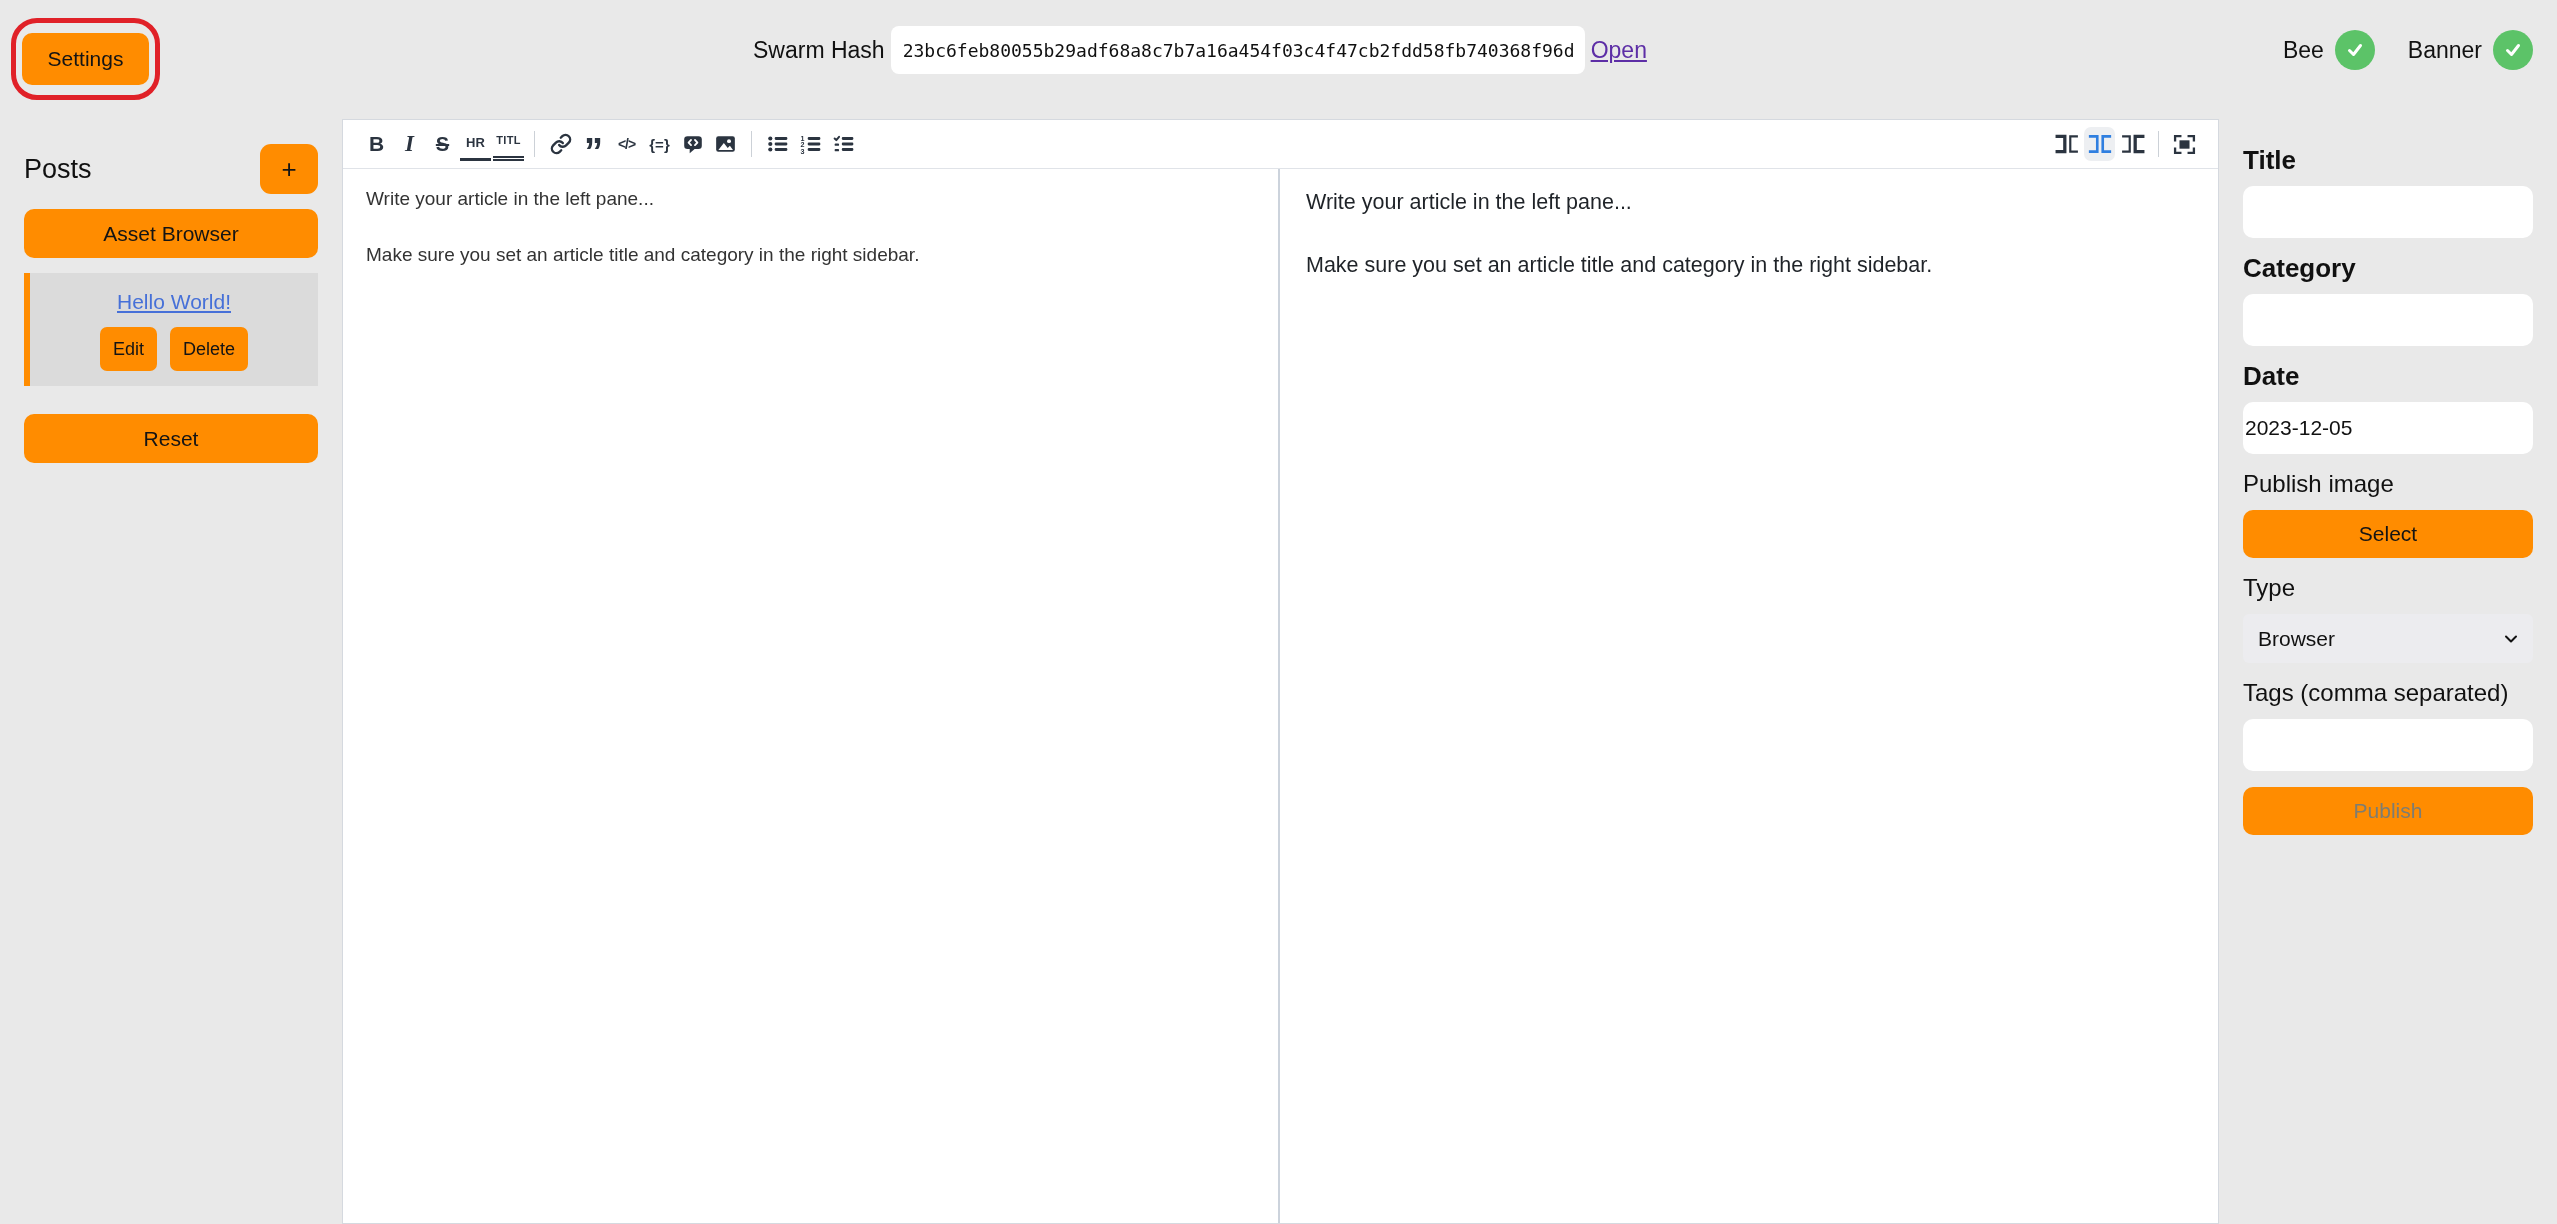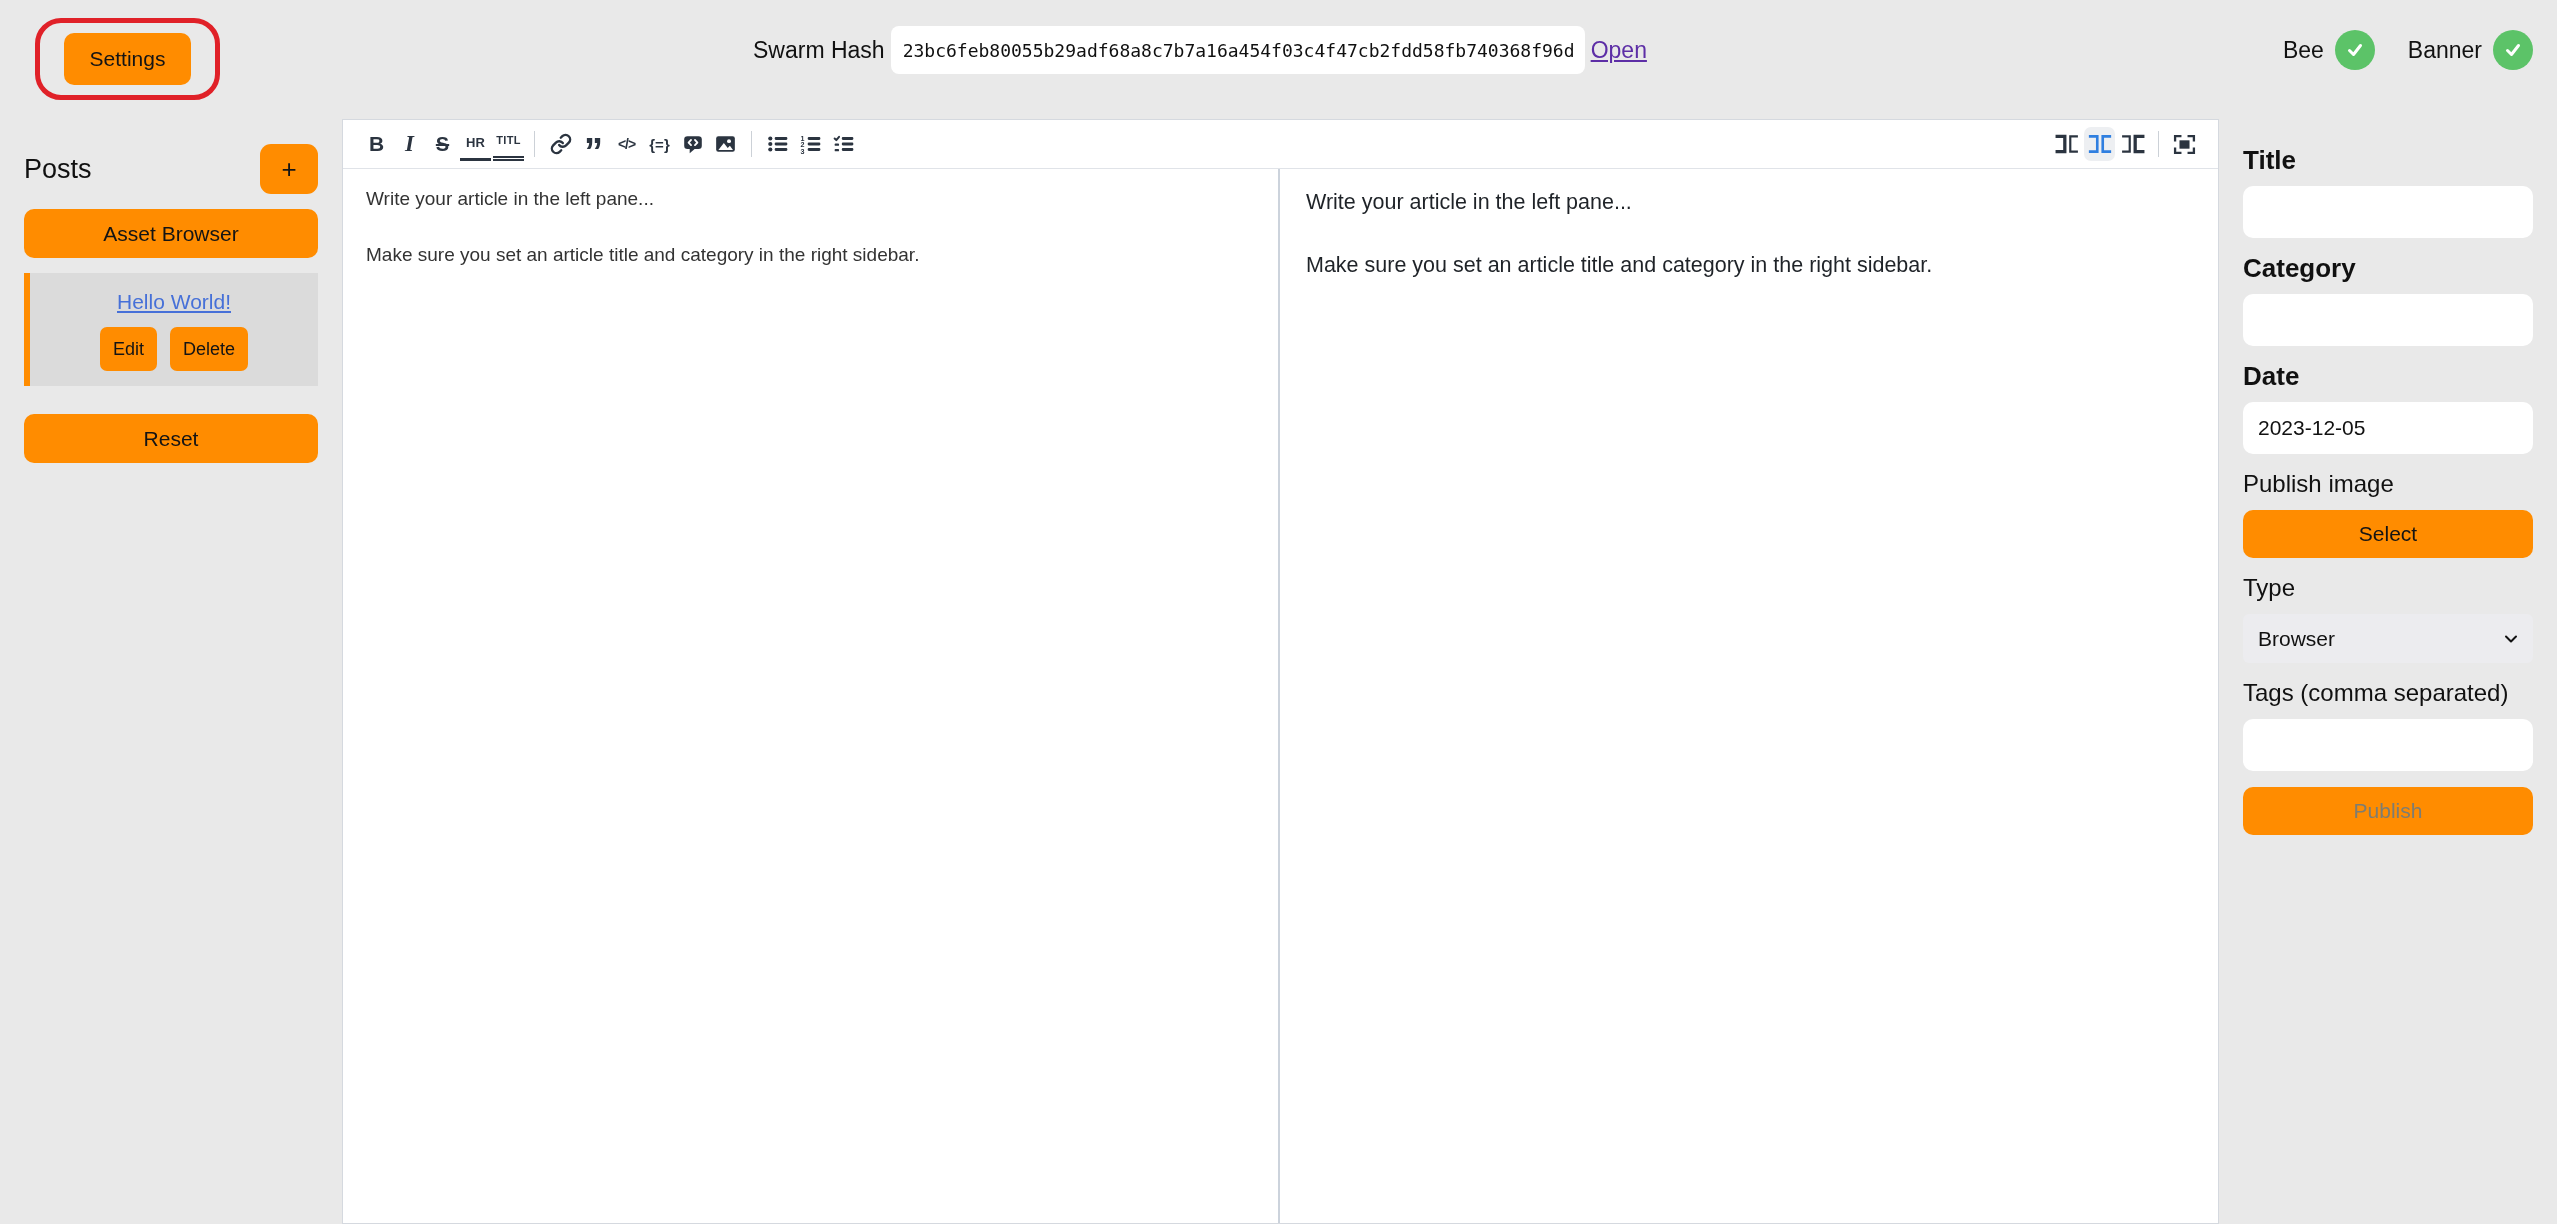--- a/index.html
+++ b/index.html
@@ -23,22 +23,21 @@
     display: flex;
     align-items: center;
     justify-content: center;
   }
 
   
   .settings-annotation {
     position: absolute; left: 11px; top: 18px;
     border: 5px solid #e02128;
     border-radius: 26px;
-    padding: 10px 24px;
-    margin-left: 24px;
+    padding: 10px 6px;
   }
   .settings-btn { width: 127px; height: 52px; font-size: 21px; }
 
   .hash-row {
     position: absolute; left: 753px; top: 0; height: 100px;
     display: flex; align-items: center; gap: 6px;
   }
   .hash-label { font-size: 23px; white-space: nowrap; }
   .hash-input {
     width: 694px; height: 48px;
@@ -128,21 +127,21 @@
   
   .props { position: absolute; left: 2243px; top: 146px; width: 290px; }
   .plabel { font-size: 26px; font-weight: 700; line-height: 28px; margin-bottom: 12px; }
   .plabel.reg { font-weight: 400; font-size: 24px; }
   .pinput {
     width: 100%; height: 52px;
     border: none; border-radius: 10px;
     background: #ffffff;
     font-family: "Liberation Sans", sans-serif;
     font-size: 21px; color: #111;
-    padding: 0 15px;
+    padding: 0 2px;
     margin-bottom: 16px;
   }
   .select-btn { width: 100%; height: 48px; font-size: 21px; margin-bottom: 16px; }
   .type-select {
     width: 100%; height: 49px;
     background: #ececef; border-radius: 6px;
     display: flex; align-items: center;
     font-size: 21px; padding: 0 15px;
     position: relative; cursor: pointer;
     margin-bottom: 16px;

